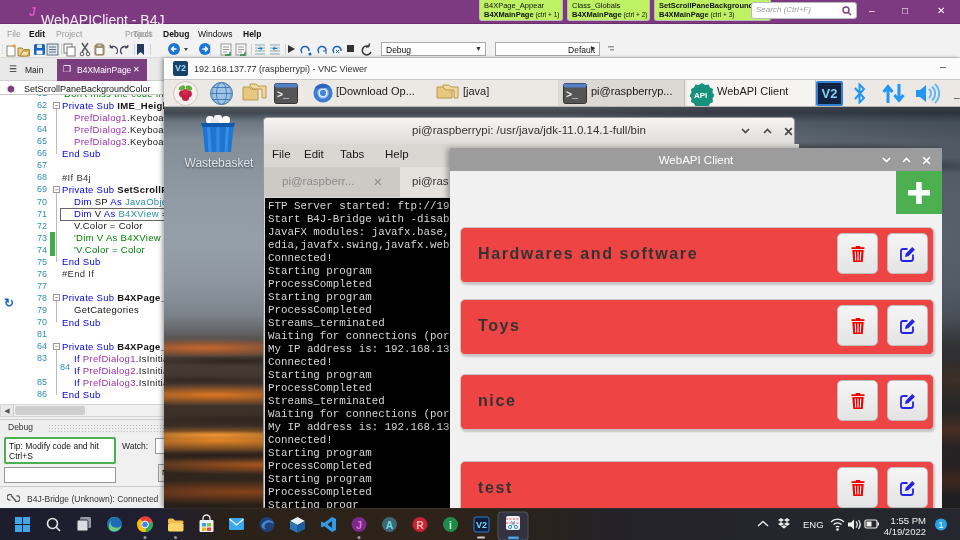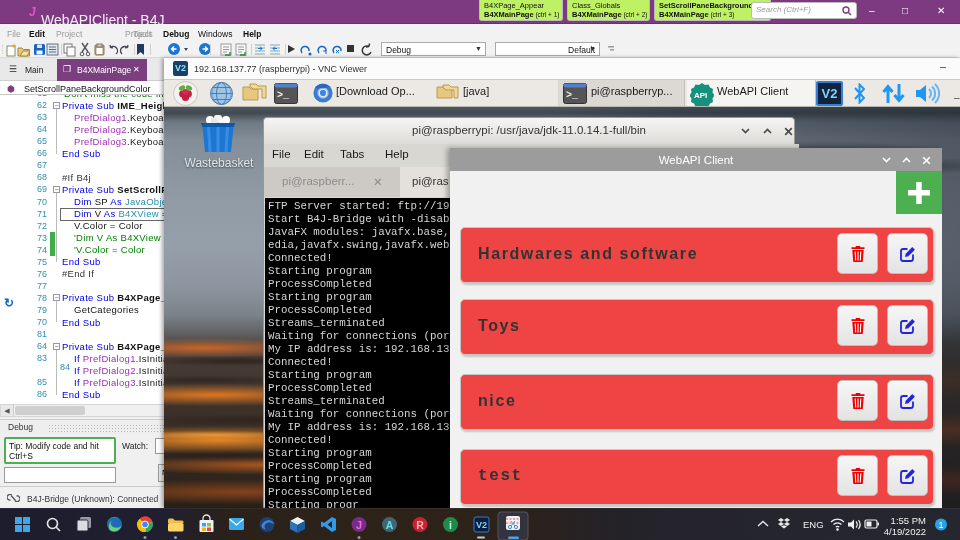--- a/index.html
+++ b/index.html
@@ -531,21 +531,21 @@
             </svg>
           </div>
   <div class="cbtn" style="left:426px;">
             <svg width="17" height="17" viewBox="0 0 17 17">
               <path d="M13.5 9 L13.5 13.2 A2.3 2.3 0 0 1 11.2 15.5 L3.8 15.5 A2.3 2.3 0 0 1 1.5 13.2 L1.5 5.8 A2.3 2.3 0 0 1 3.8 3.5 L8 3.5" fill="none" stroke="#2323e0" stroke-width="1.8"></path>
               <path d="M6.2 8.2 L12.8 1.6 L15.4 4.2 L8.8 10.8 L5.6 11.4 z" fill="#2323e0"></path>
               <path d="M12.8 1.6 L15.4 4.2" stroke="#fff" stroke-width="0"></path>
             </svg>
           </div>
 </div>
-<div class="card" style="top:301px;font-family:Liberation Mono, monospace;">
+<div class="card" style="top:313px;">
   <div class="cap">test</div>
   <div class="cbtn" style="left:376px;">
             <svg width="15" height="17" viewBox="0 0 15 17">
               <path d="M5.5 0.5 L9.5 0.5 L10 1.8 L14 1.8 L14 3.6 L1 3.6 L1 1.8 L5 1.8 z" fill="#f00000"></path>
               <path d="M1.8 4.6 L13.2 4.6 L12.2 16.5 L2.8 16.5 z" fill="#f00000"></path>
               <path d="M4.7 6 L5.2 15 M7.5 6 L7.5 15 M10.3 6 L9.8 15" stroke="#fff" stroke-width="1.1" fill="none"></path>
             </svg>
           </div>
   <div class="cbtn" style="left:426px;">
             <svg width="17" height="17" viewBox="0 0 17 17">

